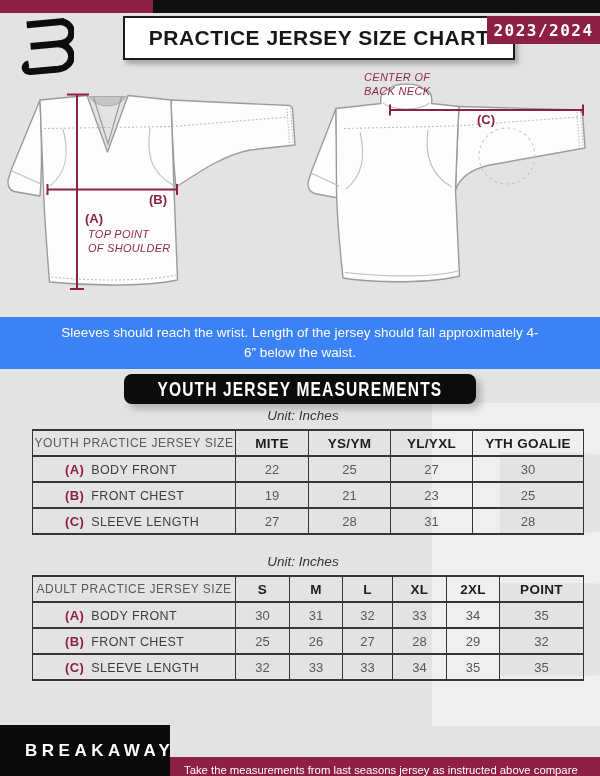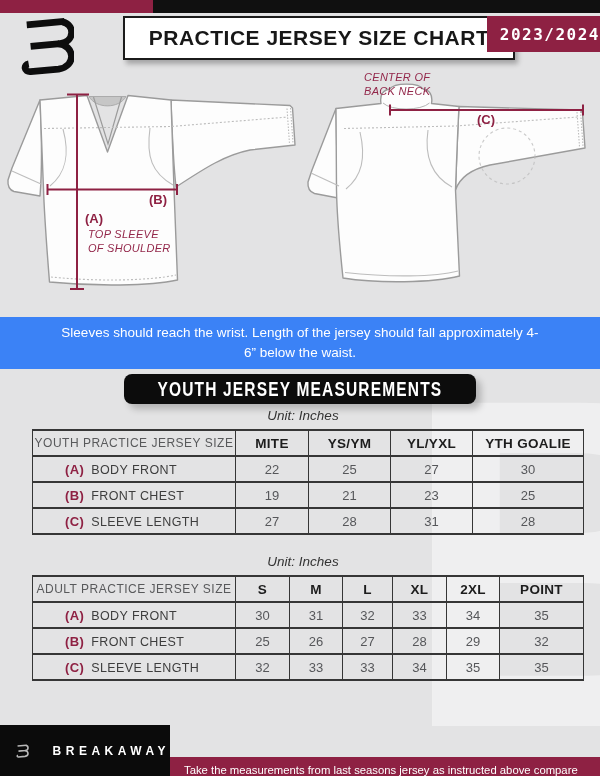--- a/index.html
+++ b/index.html
@@ -10,22 +10,22 @@
   .strip { position:absolute; top:0; left:0; height:13px; width:100%; z-index:1; }
   .strip .maroon { position:absolute; left:0; top:0; width:153px; height:13px; }
   .strip .black  { position:absolute; left:153px; top:0; right:0; height:13px; background:#101010; }
 
   
   .logo { position:absolute; left:20px; top:15px; z-index:2; }
   .title-box { position:absolute; left:95px; top:16px; width:392px; height:44px; background:#ffffff;
                border:2px solid #1b1b1b; box-shadow:3px 4px 5px rgba(0,0,0,.28);
                display:flex; align-items:center; justify-content:center; z-index:2;margin-left:28px; }
   .title-box span { font-size:21px; font-weight:bold; color:#171717; letter-spacing:.5px; }
-  .year-box { position:absolute; left:487px; top:16px; width:113px; height:36px;
-              display:flex; align-items:center; justify-content:flex-end; z-index:2; }
+  .year-box { position:absolute; left:487px; top:16px; width:113px; height:28px;
+              display:flex; align-items:center; justify-content:center; z-index:2; }
   .year-box span { font-family:"DejaVu Sans Mono", monospace; font-size:16px; font-weight:bold;
                    color:#ffffff; letter-spacing:1.5px; }
 
   
   .diagram { position:absolute; top:70px; left:0; width:600px; height:248px; z-index:1; }
   .diagram svg { position:absolute; top:0; left:0; }
   .diag-label { position:absolute; font-style:italic; font-size:11px; line-height:1.25;
                 white-space:pre-line; letter-spacing:.3px; }
   .diag-key { position:absolute; font-weight:bold; font-size:13px; font-style:normal; }
 
@@ -50,21 +50,21 @@
   td.size-head { font-size:12px; color:#58595b; letter-spacing:.5px; }
   td.col-head { font-size:13.5px; font-weight:bold; color:#1d1d1d; letter-spacing:.3px; }
   td.row-label { text-align:left !important; padding-left:32px; font-size:12.5px; color:#3d3d3d; letter-spacing:.4px; }
   td.row-label b { font-size:13px; margin-right:7px; }
   td.val { font-size:13px; color:#56575a; }
 
   
   .footer { position:absolute; top:725px; left:0; width:600px; height:51px; z-index:2; display:flex; }
   .footer .brand-box { width:170px; height:51px; background:#0b0b0b; display:flex; align-items:center; }
   .footer .brand-box svg { margin-left:16px; }
-  .footer .brand { color:#fff; font-weight:bold; font-size:12px; letter-spacing:4.5px; margin-left:24px; }
+  .footer .brand { color:#fff; font-weight:bold; font-size:17px; letter-spacing:4.5px; margin-left:9px; }
   .footer .note-box { flex:1; height:51px; padding:6px 12px 0 14px;margin-top:32px; }
   .footer .note-box p { color:#fff; font-size:11.3px; line-height:1.33; }
 
   .watermark { position:absolute; right:-140px; top:388px; z-index:0; font-weight:bold;
                font-size:470px; line-height:.75; color:#ffffff; opacity:.45; }
 </style>
 </head>
 <body>
 
 <div class="page">
@@ -135,21 +135,21 @@
         <line x1="390" y1="40" x2="583" y2="40"></line>
         <line x1="390" y1="34.5" x2="390" y2="45.5"></line>
         <line x1="583" y1="34.5" x2="583" y2="45.5"></line>
       </g>
     </svg>
     <div class="diag-label" style="left:364px; top:1px; color:#93274a">CENTER OF
 BACK NECK</div>
     <div class="diag-key" style="left:477px; top:42px; color:#8e2143">(C)</div>
     <div class="diag-key" style="left:149px; top:122px; color:#8e2143">(B)</div>
     <div class="diag-key" style="left:85px; top:141px; color:#8e2143">(A)</div>
-    <div class="diag-label" style="left:88px; top:158px; color:#93274a">TOP SLEEVE
+    <div class="diag-label" style="left:88px; top:158px; color:#93274a">TOP POINT
 OF SHOULDER</div>
   </div>
 
   <div class="notice" style="background:#3b82f6">
     <p>Sleeves should reach the wrist. Length of the jersey should fall approximately 4-6” below the waist.</p>
   </div>
 
   <div class="section" style="top:374px">
     <div class="pill">
       <span>YOUTH JERSEY MEASUREMENTS</span>

